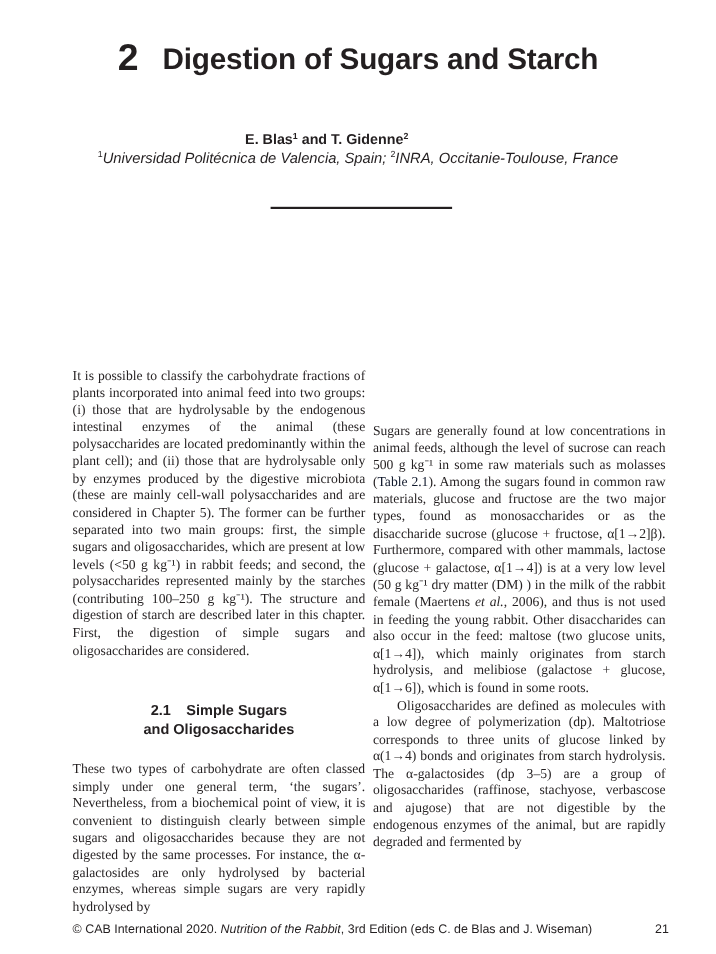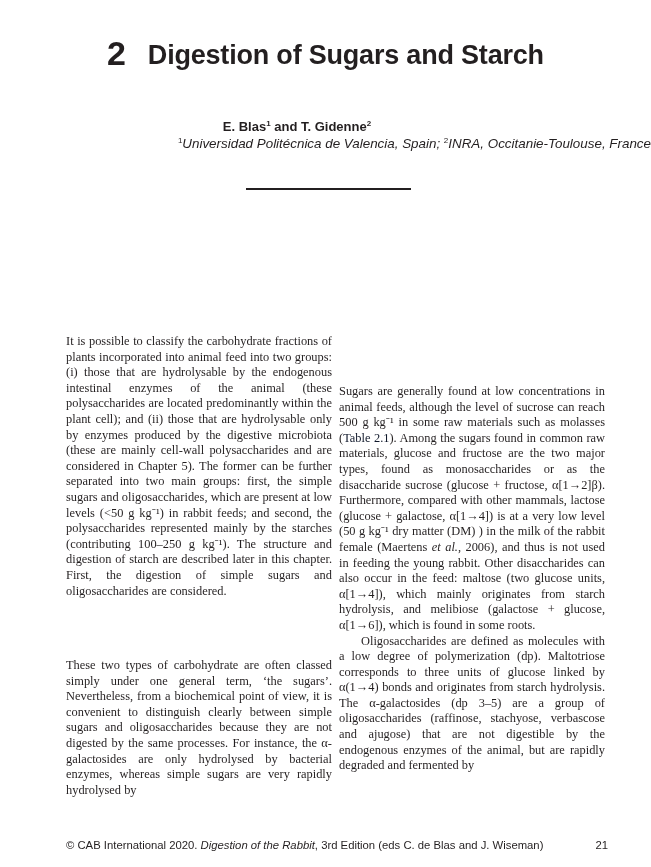--- a/index.html
+++ b/index.html
@@ -7,21 +7,21 @@
     .chapter-title {
       position: absolute; left: 0; top: 34px; width: 651px; text-align: center;
       font-family: "Liberation Sans", sans-serif; font-weight: bold; font-size: 27px; letter-spacing: -0.2px;
     }
     .chapter-title .num { font-size: 34px; margin-right: 22px; vertical-align: -1px; }
     .authors {
       position: absolute; left: 0; top: 119px; width: 594px; text-align: center;
       font-family: "Liberation Sans", sans-serif; font-weight: bold; font-size: 13px;
     }
     .affil {
-      position: absolute; left: 0; top: 136px; width: 651px; text-align: right;
+      position: absolute; left: 0; top: 136px; width: 651px; text-align: center;
       font-family: "Liberation Sans", sans-serif; font-style: italic; font-size: 13.4px;
     }
     sup { font-size: 8px; vertical-align: 5px; line-height: 0; font-style: normal; }
     .affil sup { font-style: normal; }
     .rule { position: absolute; left: 246px; top: 188px; width: 165px; height: 1.5px; background: #231f20; }
     .col {
       position: absolute; top: 306px; width: 266px;
       font-family: "Liberation Serif", serif; font-size: 12.4px; line-height: 15.6px;
       text-align: justify; hyphens: manual; margin-top: 28px;
     }
@@ -60,27 +60,31 @@
 
 <div class="affil">
   <sup>1</sup><span style="white-space:pre">Universidad Politécnica de Valencia, Spain; </span><sup>2</sup><span>INRA, Occitanie-Toulouse, France</span>
 </div>
 
 <div class="rule"></div>
 
 <div class="col col-left">
   <p>It is possible to classify the carbohydrate fractions of plants incorporated into animal feed into two groups: (i) those that are hydrolysable by the endogenous intestinal enzymes of the animal (these polysaccharides are located predominant­ly within the plant cell); and (ii) those that are hydrolysable only by enzymes produced by the digestive microbiota (these are mainly cell-wall polysaccharides and are considered in Chapter 5). The former can be further separated into two main groups: first, the simple sugars and oligo­saccharides, which are present at low levels (&lt;50 g kg⁻¹) in rabbit feeds; and second, the pol­ysaccharides represented mainly by the starches (contributing 100–250 g kg⁻¹). The structure and digestion of starch are described later in this chapter. First, the digestion of simple sugars and oligosaccharides are considered.</p>
   <div style="height:38px"></div>
+  <div class="sec-head">
+    <div><span class="n">2.1</span><span>Simple Sugars</span></div>
+    <div>and Oligosaccharides</div>
+  </div>
   <div style="height:21px"></div>
   <p>These two types of carbohydrate are often classed simply under one general term, ‘the sugars’. Nevertheless, from a biochemical point of view, it is convenient to distinguish clearly between simple sugars and oligosaccharides because they are not digested by the same processes. For instance, the α-galactosides are only hydrolysed by bacterial enzymes, whereas simple sugars are very rapidly hydrolysed by</p>
 </div>
 
 <div class="col col-right">
   <div style="height:30px"></div>
   <div style="height:20px"></div>
   <p><span>Sugars are generally found at low concentra­tions in animal feeds, although the level of su­crose can reach 500 g kg⁻¹ in some raw materials such as molasses (</span><span class="link">Table 2.1</span><span>). Among the sugars found in common raw materials, glucose and fructose are the two major types, found as mono­saccharides or as the disaccharide sucrose (glucose + fructose, α[1→2]β). Furthermore, compared with other mammals, lactose (glucose + galactose, α[1→4]) is at a very low level (50 g kg⁻¹ dry mat­ter (DM) ) in the milk of the rabbit female (Mae­rtens </span><i>et al.</i><span>, 2006), and thus is not used in feeding the young rabbit. Other disaccharides can also occur in the feed: maltose (two glucose units, α[1→4]), which mainly originates from starch hydrolysis, and melibiose (galactose + glucose, α[1→6]), which is found in some roots.</span></p>
   <p class="indent">Oligosaccharides are defined as molecules with a low degree of polymerization (dp). Maltotriose corresponds to three units of glu­cose linked by α(1→4) bonds and originates from starch hydrolysis. The α-galactosides (dp 3–5) are a group of oligosaccharides (raffinose, stachyose, verbascose and ajugose) that are not digestible by the endogenous enzymes of the an­imal, but are rapidly degraded and fermented by</p>
 </div>
 
 <div class="footer">
-  <span style="white-space:pre">© CAB International 2020. </span><i>Digestion of the Rabbit</i><span>, 3rd Edition (eds C. de Blas and J. Wiseman)</span>
+  <span style="white-space:pre">© CAB International 2020. </span><i>Nutrition of the Rabbit</i><span>, 3rd Edition (eds C. de Blas and J. Wiseman)</span>
   <span class="page">21</span>
 </div>
 
 </body></html>

